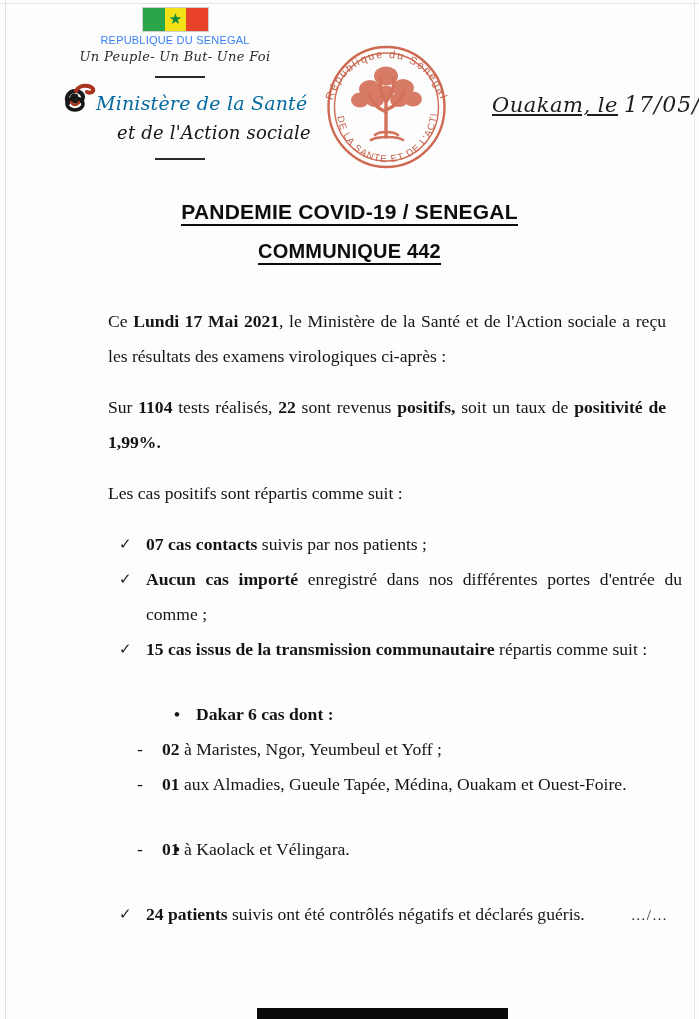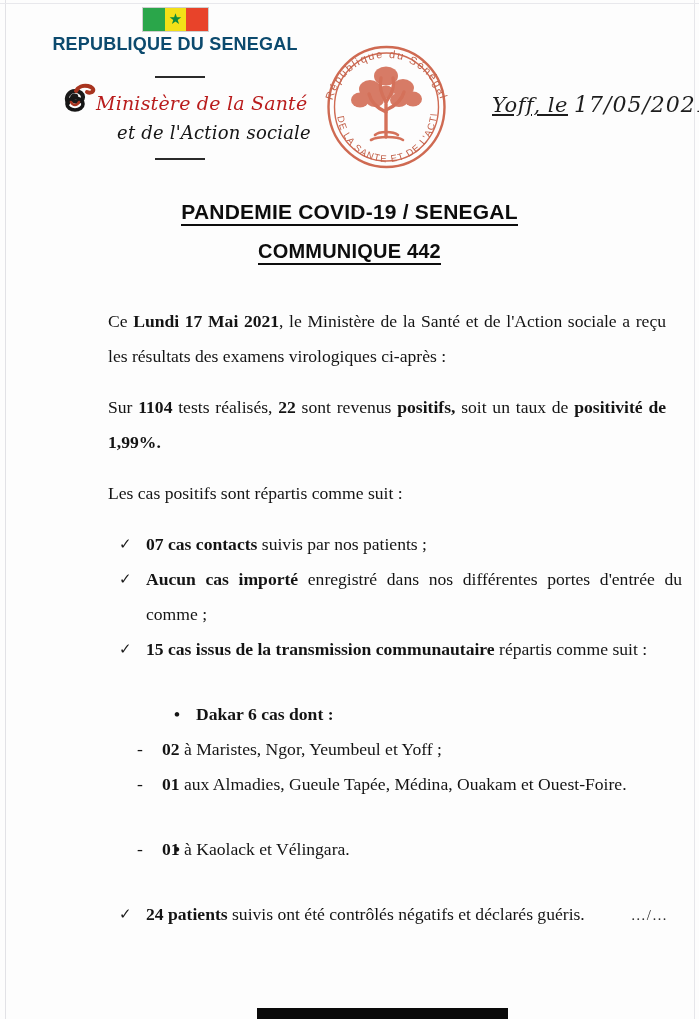--- a/index.html
+++ b/index.html
@@ -72,24 +72,24 @@
   #flag-yellow { background: #f3e017; display:flex; align-items:center; justify-content:center; }
   #flag-red { background: #e8432a; }
   #flag-star { color: #0f8a3c; font-size: 15px; line-height: 1; }
 
   #republic-name {
     position: absolute;
     left: 0; top: 34px;
     width: 350px;
     text-align: center;
     font-family: "Liberation Sans", sans-serif;
-    font-weight: bold;
-    font-size: 18px;
+    font-weight: normal;
+    font-size: 11px;
     letter-spacing: 0.2px;
-    color: #0c4a6e;
+    color: #3b82f6;
   }
   #republic-motto {
     position: absolute;
     left: 0; top: 49px;
     width: 350px;
     text-align: center;
     font-family: "DejaVu Serif", serif;
     font-style: italic;
     font-size: 13px;
     color: #2b2b2b;
@@ -110,21 +110,21 @@
     width: 34px; height: 30px;
   }
 
   #ministry-line1 {
     position: absolute;
     left: 96px; top: 92px;
     width: 240px;
     font-family: "DejaVu Serif", serif;
     font-style: italic;
     font-size: 19px;
-    color: #b91c1c;
+    color: #0369a1;
     letter-spacing: 0.2px;
     white-space: nowrap;
   }
   #ministry-line2 {
     position: absolute;
     left: 84px; top: 122px;
     width: 260px;
     text-align: center;
     font-family: "DejaVu Serif", serif;
     font-style: italic;
@@ -269,20 +269,21 @@
 
     <div id="flag">
       <div class="flag-band" id="flag-green"></div>
       <div class="flag-band" id="flag-yellow">
         <span id="flag-star">★</span>
       </div>
       <div class="flag-band" id="flag-red"></div>
     </div>
 
     <div id="republic-name">REPUBLIQUE DU SENEGAL</div>
+    <div id="republic-motto">Un Peuple- Un But- Une Foi</div>
 
     <div class="hrule" id="rule-top"></div>
 
     <div id="caduceus">
       <svg width="34" height="30" viewBox="0 0 34 30">
         <path d="M4 21 C1 15, 5 9, 11 9 C16 9, 19 12, 19 15 C19 18, 16 20, 13 20 C10 20, 8 18, 8 16 C8 14, 10 13, 12 14" fill="none" stroke="#1a1a1a" stroke-width="4.2" stroke-linecap="round"></path>
         <path d="M12 9 C14 5, 19 3, 24 4 C28 5, 30 7, 29 9 C28 11, 25 11, 23 10" fill="none" stroke="#a8341f" stroke-width="4" stroke-linecap="round"></path>
         <ellipse cx="11" cy="22" rx="8" ry="6" fill="none" stroke="#161616" stroke-width="3.6"></ellipse>
         <path d="M7 20 C9 24, 13 24, 15 20" fill="none" stroke="#a8341f" stroke-width="2.6" stroke-linecap="round"></path>
       </svg>
@@ -325,21 +326,21 @@
           <ellipse cx="73" cy="60" rx="8" ry="6.5"></ellipse>
         </g>
         <g fill="none" stroke="#d4715a" stroke-width="2.6" stroke-linecap="round">
           <path d="M62 103 C66 99, 80 99, 85 103"></path>
           <path d="M58 108 C65 104, 84 104, 90 108"></path>
         </g>
       </svg>
     </div>
 
     <div id="date-line">
-      <span id="date-city">Yoff, le</span><span id="date-value">17/05/2021</span>
+      <span id="date-city">Ouakam, le</span><span id="date-value">17/05/2021</span>
     </div>
   </div>
 
   <div id="title-main">
     <span>PANDEMIE COVID-19 / SENEGAL</span>
   </div>
   <div id="title-sub">
     <span>COMMUNIQUE 442</span>
   </div>
 

